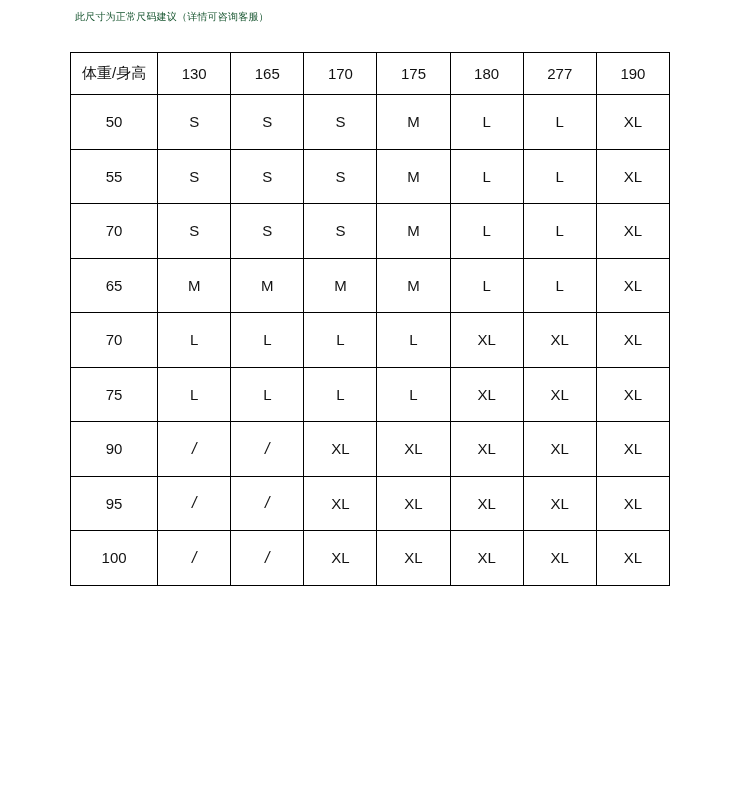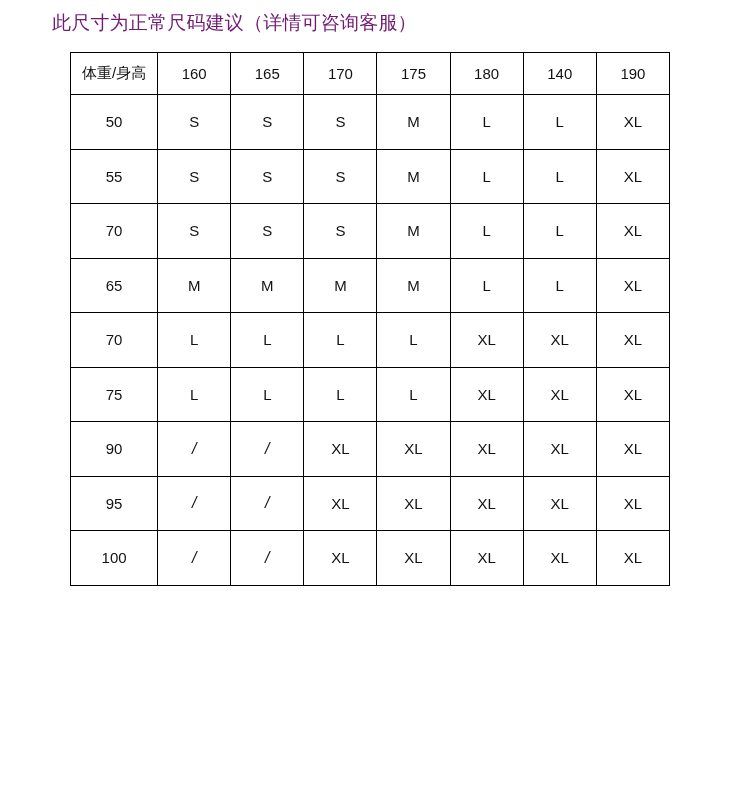--- a/index.html
+++ b/index.html
@@ -15,24 +15,24 @@
     -webkit-font-smoothing: antialiased;
   }
   .page {
     position: relative;
     width: 737px;
     height: 792px;
     box-sizing: border-box;
   }
   .note {
     position: absolute;
-    left: 52px;
+    left: 75px;
     top: 10px;
-    font-size: 19px;
-    color: #701a75;
+    font-size: 10px;
+    color: #14532d;
     letter-spacing: 0.2px;
     white-space: nowrap;
   }
   .table-wrap {
     position: absolute;
     left: 70px;
     top: 52px;
     width: 600px;
   }
   table.size-table {
@@ -80,26 +80,26 @@
           <col class="datacol">
           <col class="datacol">
           <col class="datacol">
         <col class="datacol">
           <col class="datacol">
           <col class="datacol">
       </colgroup>
       <thead>
         <tr>
           <th class="corner">体重/身高</th>
-          <th>160</th>
+          <th>130</th>
           <th>165</th>
           <th>170</th>
           <th>175</th>
           <th>180</th>
-          <th>140</th>
+          <th>277</th>
           <th>190</th>
         </tr>
       </thead>
       <tbody>
         <tr>
           <td>50</td>
           <td>S</td>
           <td>S</td>
           <td>S</td>
           <td>M</td>

